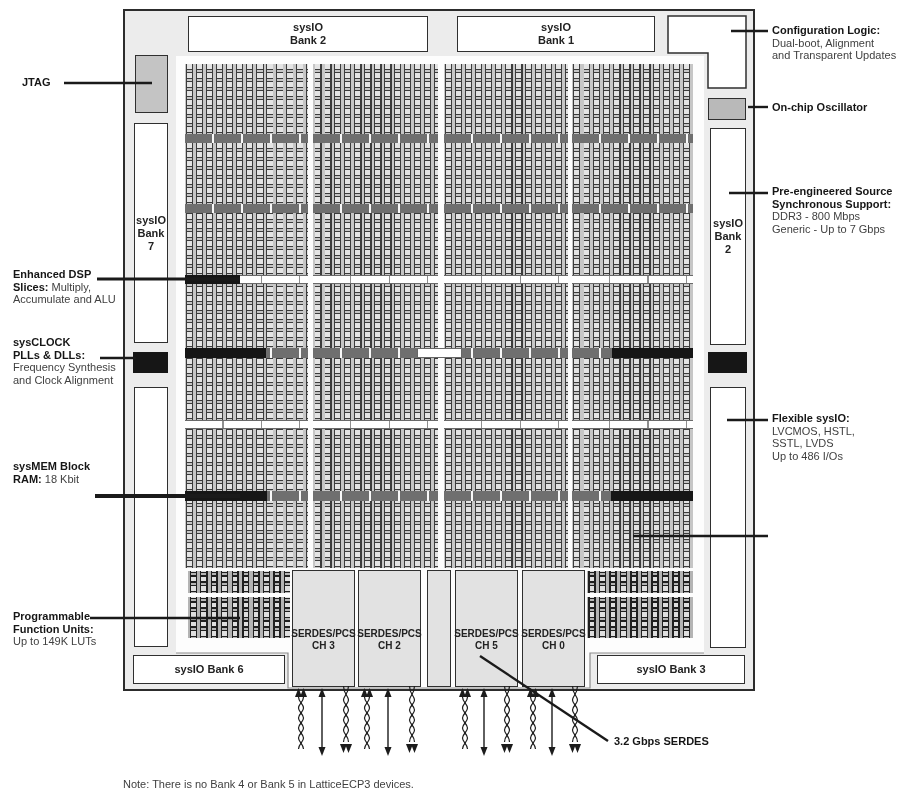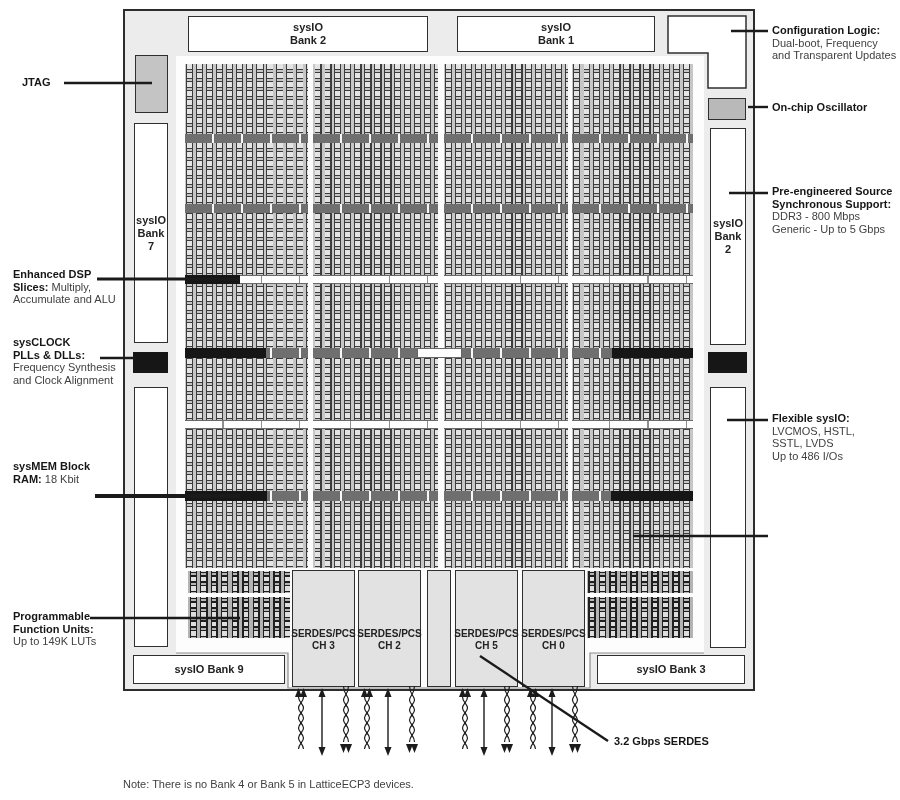--- a/index.html
+++ b/index.html
@@ -169,21 +169,21 @@
   <div class="abs serdes" style="left:455px;top:570px;width:63px;height:117px">
     <span>SERDES/PCS</span>
     <span>CH 5</span>
   </div>
   <div class="abs serdes" style="left:522px;top:570px;width:63px;height:117px">
     <span>SERDES/PCS</span>
     <span>CH 0</span>
   </div>
 
   <div class="abs wbox" style="left:133px;top:655px;width:152px;height:29px">
-    <span>sysIO Bank 9</span>
+    <span>sysIO Bank 6</span>
   </div>
   <div class="abs wbox" style="left:597px;top:655px;width:148px;height:29px">
     <span>sysIO Bank 3</span>
   </div>
 
   <svg class="braid" style="left:294px;top:688px" viewBox="0 0 14 68">
       <g stroke="#1c1c1c" stroke-width="1.2" fill="none">
         <path d="M4.5,9 C4.5,14 9.5,16 9.5,20 C9.5,24 4.5,26 4.5,30 C4.5,34 9.5,36 9.5,40 C9.5,44 4.5,46 4.5,50 C4.5,54 9.5,56 9.5,61"></path>
         <path d="M9.5,9 C9.5,14 4.5,16 4.5,20 C4.5,24 9.5,26 9.5,30 C9.5,34 4.5,36 4.5,40 C4.5,44 9.5,46 9.5,50 C9.5,54 4.5,56 4.5,61"></path>
       </g>
@@ -331,31 +331,31 @@
     <span>18 Kbit</span>
   </div>
   <div class="lbl" style="left:13px;top:610px;width:112px">
     <b>Programmable</b><br>
     <b>Function Units:</b><br>
     <span>Up to 149K LUTs</span>
   </div>
 
   <div class="lbl" style="left:772px;top:24px;width:125px">
     <b>Configuration Logic:</b><br>
-    <span>Dual-boot, Frequency</span><br>
+    <span>Dual-boot, Alignment</span><br>
     <span>and Transparent Updates</span>
   </div>
   <div class="lbl" style="left:772px;top:101px;width:125px">
     <b>On-chip Oscillator</b>
   </div>
   <div class="lbl" style="left:772px;top:185px;width:128px">
     <b>Pre-engineered Source</b><br>
     <b>Synchronous Support:</b><br>
     <span>DDR3 - 800 Mbps</span><br>
-    <span>Generic - Up to 5 Gbps</span>
+    <span>Generic - Up to 7 Gbps</span>
   </div>
   <div class="lbl" style="left:772px;top:412px;width:125px">
     <b>Flexible sysIO:</b><br>
     <span>LVCMOS, HSTL,</span><br>
     <span>SSTL, LVDS</span><br>
     <span>Up to 486 I/Os</span>
   </div>
   <div class="lbl" style="left:614px;top:735px;width:110px">
     <b>3.2 Gbps SERDES</b>
   </div>

